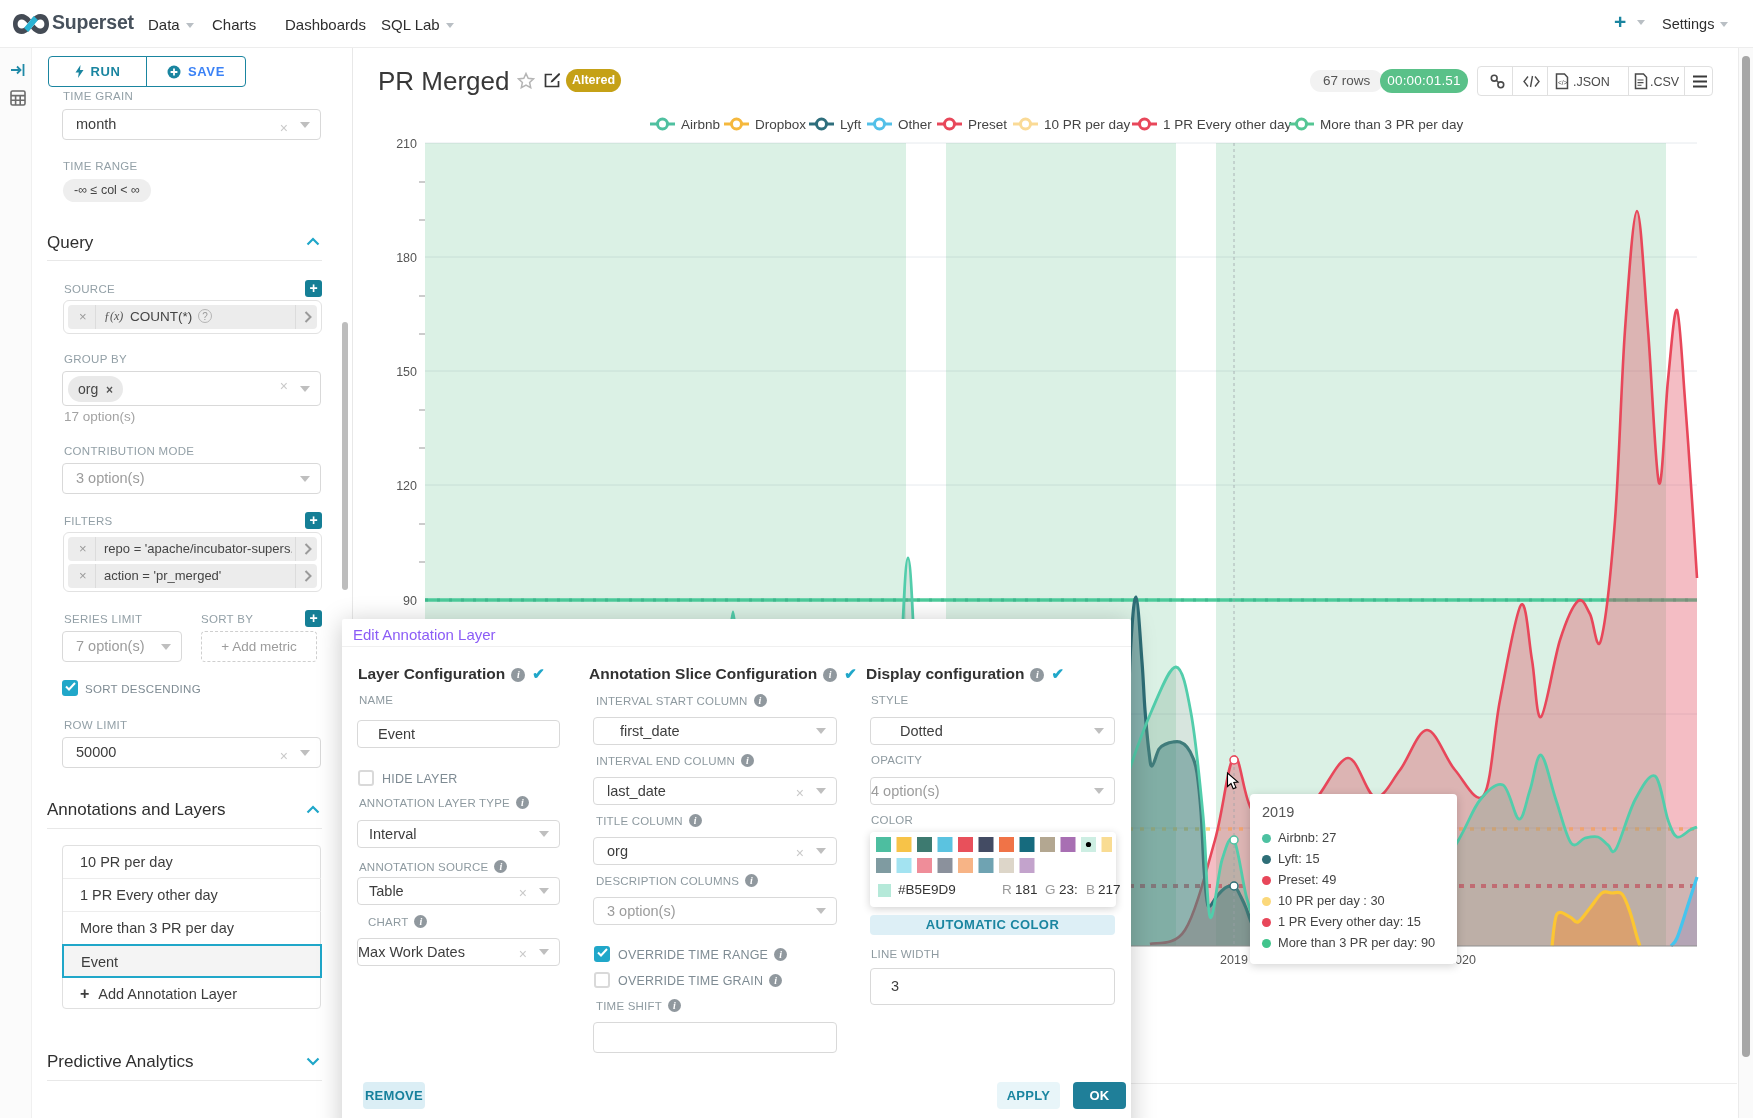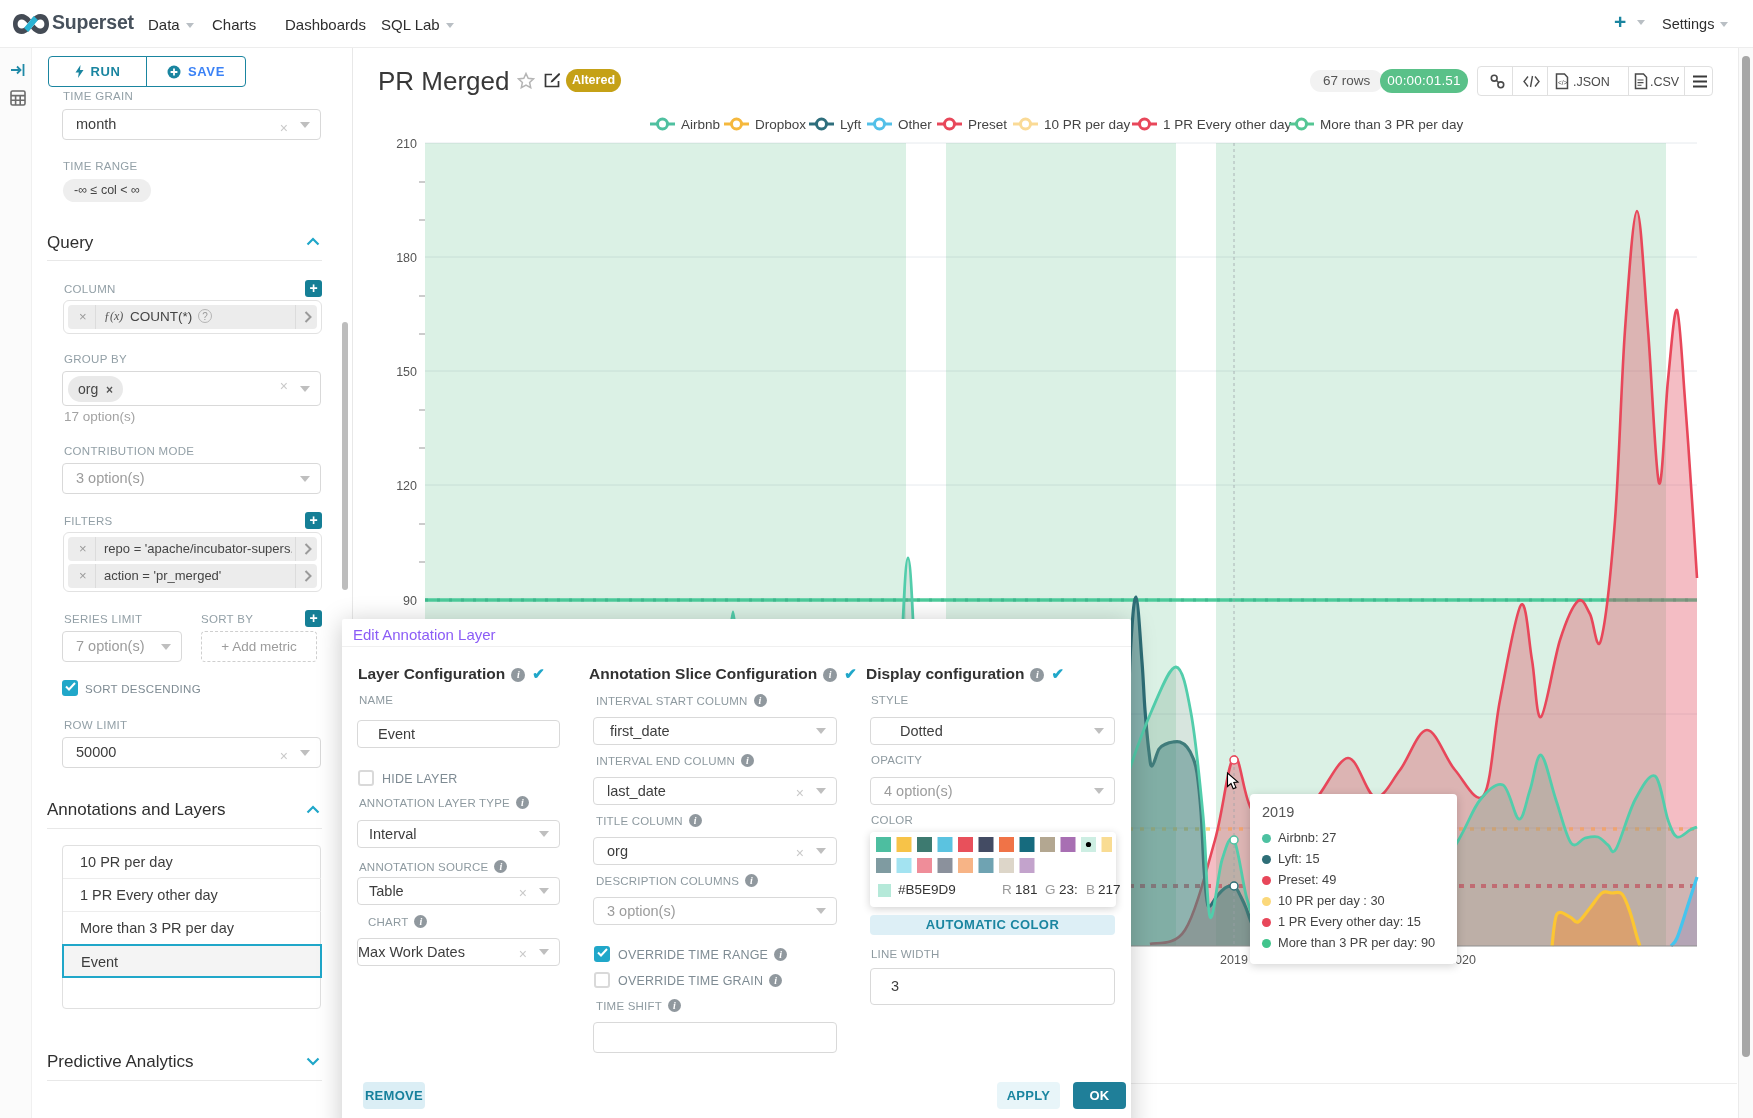--- a/index.html
+++ b/index.html
@@ -111,21 +111,21 @@
 
   <div class="slabel" style="left:63px;top:160px">TIME RANGE</div>
   <div class="abs" style="left:63px;top:179px;height:23px;background:#eeeeee;border-radius:12px;font-size:12.5px;color:#454545;line-height:23px;padding:0 11px">-∞ ≤ col &lt; ∞</div>
 
   <div class="shead" style="left:47px;top:233px">Query</div>
   <svg class="scaret-up" style="left:306px;top:237px" viewBox="0 0 14 9">
       <path d="M1.5 7.5 L7 2 L12.5 7.5" stroke="#20a7c9" stroke-width="2.2" fill="none"></path>
     </svg>
   <div class="hr" style="left:47px;top:260px;width:275px"></div>
 
-  <div class="slabel" style="left:64px;top:283px">COLUMN</div>
+  <div class="slabel" style="left:64px;top:283px">SOURCE</div>
   <div class="plusbtn" style="left:305px;top:280px">+</div>
   <div class="abs" style="left:63px;top:300px;width:259px;height:34px;border:1px solid #e2e2e2;border-radius:6px">
     <div class="abs" style="left:4px;top:4px;width:249px;height:24px;background:#ececec;border-radius:4px;">
       <span class="abs" style="left:11px;top:4px;color:#9a9a9a;font-size:13px">×</span>
       <span class="abs" style="left:27px;top:0;width:1px;height:24px;background:#dcdcdc"></span>
       <span class="abs" style="left:36px;top:4px;font-size:12px;color:#555;font-style:italic;font-family:'Liberation Serif',serif">ƒ(x)</span>
       <span class="abs" style="left:62px;top:4px;font-size:13.5px;color:#454545">COUNT(*)</span>
       <span class="abs" style="left:130px;top:4px;width:14px;height:14px;border:1px solid #b5b5b5;border-radius:50%;color:#9a9a9a;font-size:10px;text-align:center;line-height:14px">?</span>
       <span class="abs" style="left:227px;top:0;width:1px;height:24px;background:#dcdcdc"></span>
       <svg class="abs" style="left:236px;top:6px" width="8" height="12" viewBox="0 0 8 12">
@@ -190,20 +190,21 @@
   <svg class="scaret-up" style="left:306px;top:805px" viewBox="0 0 14 9">
       <path d="M1.5 7.5 L7 2 L12.5 7.5" stroke="#20a7c9" stroke-width="2.2" fill="none"></path>
     </svg>
   <div class="hr" style="left:47px;top:828px;width:275px"></div>
 
   <div class="abs" style="left:62px;top:845px;width:259px;height:164px;border:1px solid #e0e0e0;border-radius:4px;font-size:14.5px;color:#3d3d3d">
     <div class="abs" style="left:0;top:0;width:258px;height:33px;line-height:33px;padding-left:17px;border-bottom:1px solid #ededed">10 PR per day</div>
     <div class="abs" style="left:0;top:33px;width:258px;height:33px;line-height:33px;padding-left:17px;border-bottom:1px solid #ededed">1 PR Every other day</div>
     <div class="abs" style="left:0;top:66px;width:258px;height:33px;line-height:33px;padding-left:17px;border-bottom:1px solid #ededed">More than 3 PR per day</div>
     <div class="abs" style="left:-1px;top:98px;width:260px;height:34px;line-height:32px;padding-left:17px;border:2px solid #20a7c9;background:#f4f4f4">Event</div>
+    <div class="abs" style="left:0;top:132px;width:258px;height:32px;line-height:32px;padding-left:17px"><b style="font-size:16px;margin-right:9px;font-weight:bold">+</b>Add Annotation Layer</div>
   </div>
 
   <div class="shead" style="left:47px;top:1052px">Predictive Analytics</div>
   <svg class="scaret-down" style="left:306px;top:1057px" viewBox="0 0 14 9">
       <path d="M1.5 1.5 L7 7 L12.5 1.5" stroke="#20a7c9" stroke-width="2.2" fill="none"></path>
     </svg>
   <div class="hr" style="left:47px;top:1080px;width:275px"></div>
 </div>
 
 <div id="main"></div>
@@ -360,21 +361,21 @@
   <div class="mlabel" style="left:40px;top:153px;font-size:12.5px;color:#7e8b93">HIDE LAYER</div>
   <div class="mlabel" style="left:17px;top:177px">ANNOTATION LAYER TYPE<span class="info" style="width:13px;height:13px;line-height:13px">i</span></div>
   <div class="minput" style="left:15px;top:201px;width:203px;height:28px;line-height:26px;padding-left:11px">Interval<span class="selcarets"></span></div>
   <div class="mlabel" style="left:17px;top:241px">ANNOTATION SOURCE<span class="info" style="width:13px;height:13px;line-height:13px">i</span></div>
   <div class="minput" style="left:15px;top:258px;width:203px;height:28px;line-height:26px;padding-left:11px">Table<span class="selx">×</span><span class="selcarets"></span></div>
   <div class="mlabel" style="left:26px;top:296px">CHART<span class="info" style="width:13px;height:13px;line-height:13px">i</span></div>
   <div class="minput" style="left:15px;top:319px;width:203px;height:28px;line-height:26px;padding-left:0">Max Work Dates<span class="selx">×</span><span class="selcarets"></span></div>
 
   <div class="msect" style="left:247px;top:46px">Annotation Slice Configuration<span class="info">i</span><span class="tealcheck">✔</span></div>
   <div class="mlabel" style="left:254px;top:75px">INTERVAL START COLUMN<span class="info" style="width:13px;height:13px;line-height:13px">i</span></div>
-  <div class="minput" style="left:251px;top:98px;width:244px;height:28px;line-height:26px;padding-left:16px">first_date<span class="selcarets"></span></div>
+  <div class="minput" style="left:251px;top:98px;width:244px;height:28px;line-height:26px;padding-left:26px">first_date<span class="selcarets"></span></div>
   <div class="mlabel" style="left:254px;top:135px">INTERVAL END COLUMN<span class="info" style="width:13px;height:13px;line-height:13px">i</span></div>
   <div class="minput" style="left:251px;top:158px;width:244px;height:28px;line-height:26px;padding-left:13px">last_date<span class="selx">×</span><span class="selcarets"></span></div>
   <div class="mlabel" style="left:254px;top:195px">TITLE COLUMN<span class="info" style="width:13px;height:13px;line-height:13px">i</span></div>
   <div class="minput" style="left:251px;top:218px;width:244px;height:28px;line-height:26px;padding-left:13px">org<span class="selx">×</span><span class="selcarets"></span></div>
   <div class="mlabel" style="left:254px;top:255px">DESCRIPTION COLUMNS<span class="info" style="width:13px;height:13px;line-height:13px">i</span></div>
   <div class="minput" style="left:251px;top:278px;width:244px;height:28px;line-height:26px;padding-left:13px;color:#9c9c9c">3 option(s)<span class="selcarets"></span></div>
   <div class="checkbox cb-on" style="left:252px;top:327px">
       <svg width="11" height="9" viewBox="0 0 11 9">
         <path d="M1 4.5 L4 7.5 L10 1" stroke="#fff" stroke-width="2" fill="none"></path>
       </svg>
@@ -382,21 +383,21 @@
   <div class="mlabel" style="left:276px;top:329px;font-size:12.5px;color:#7e8b93">OVERRIDE TIME RANGE<span class="info" style="width:13px;height:13px;line-height:13px">i</span></div>
   <div class="checkbox cb-off" style="left:252px;top:353px"></div>
   <div class="mlabel" style="left:276px;top:355px;font-size:12.5px;color:#7e8b93">OVERRIDE TIME GRAIN<span class="info" style="width:13px;height:13px;line-height:13px">i</span></div>
   <div class="mlabel" style="left:254px;top:380px">TIME SHIFT<span class="info" style="width:13px;height:13px;line-height:13px">i</span></div>
   <div class="minput" style="left:251px;top:403px;width:244px;height:31px"></div>
 
   <div class="msect" style="left:524px;top:46px">Display configuration<span class="info">i</span><span class="tealcheck">✔</span></div>
   <div class="mlabel" style="left:529px;top:75px">STYLE</div>
   <div class="minput" style="left:528px;top:98px;width:245px;height:28px;line-height:26px;padding-left:29px">Dotted<span class="selcarets"></span></div>
   <div class="mlabel" style="left:529px;top:135px">OPACITY</div>
-  <div class="minput" style="left:528px;top:158px;width:245px;height:28px;line-height:26px;padding-left:13px;color:#9c9c9c">4 option(s)<span class="selcarets"></span></div>
+  <div class="minput" style="left:528px;top:158px;width:245px;height:28px;line-height:26px;color:#9c9c9c">4 option(s)<span class="selcarets"></span></div>
   <div class="mlabel" style="left:529px;top:195px">COLOR</div>
   <div class="abs" style="left:528px;top:213px;width:246px;height:75px;background:#fff;border-radius:4px;box-shadow:0 2px 8px rgba(0,0,0,0.18)">
     <svg class="abs" style="left:6px;top:5px" width="236" height="40" viewBox="0 0 236 40">
       <rect x="0" y="0" width="15" height="15" fill="#4dbea0"></rect>
       <rect x="20.5" y="0" width="15" height="15" fill="#f7c348"></rect>
       <rect x="41" y="0" width="15" height="15" fill="#3d7a70"></rect>
       <rect x="61.5" y="0" width="15" height="15" fill="#5bc3e0"></rect>
       <rect x="82" y="0" width="15" height="15" fill="#e8505b"></rect>
       <rect x="102.5" y="0" width="15" height="15" fill="#434b63"></rect>
       <rect x="123" y="0" width="15" height="15" fill="#f07347"></rect>

